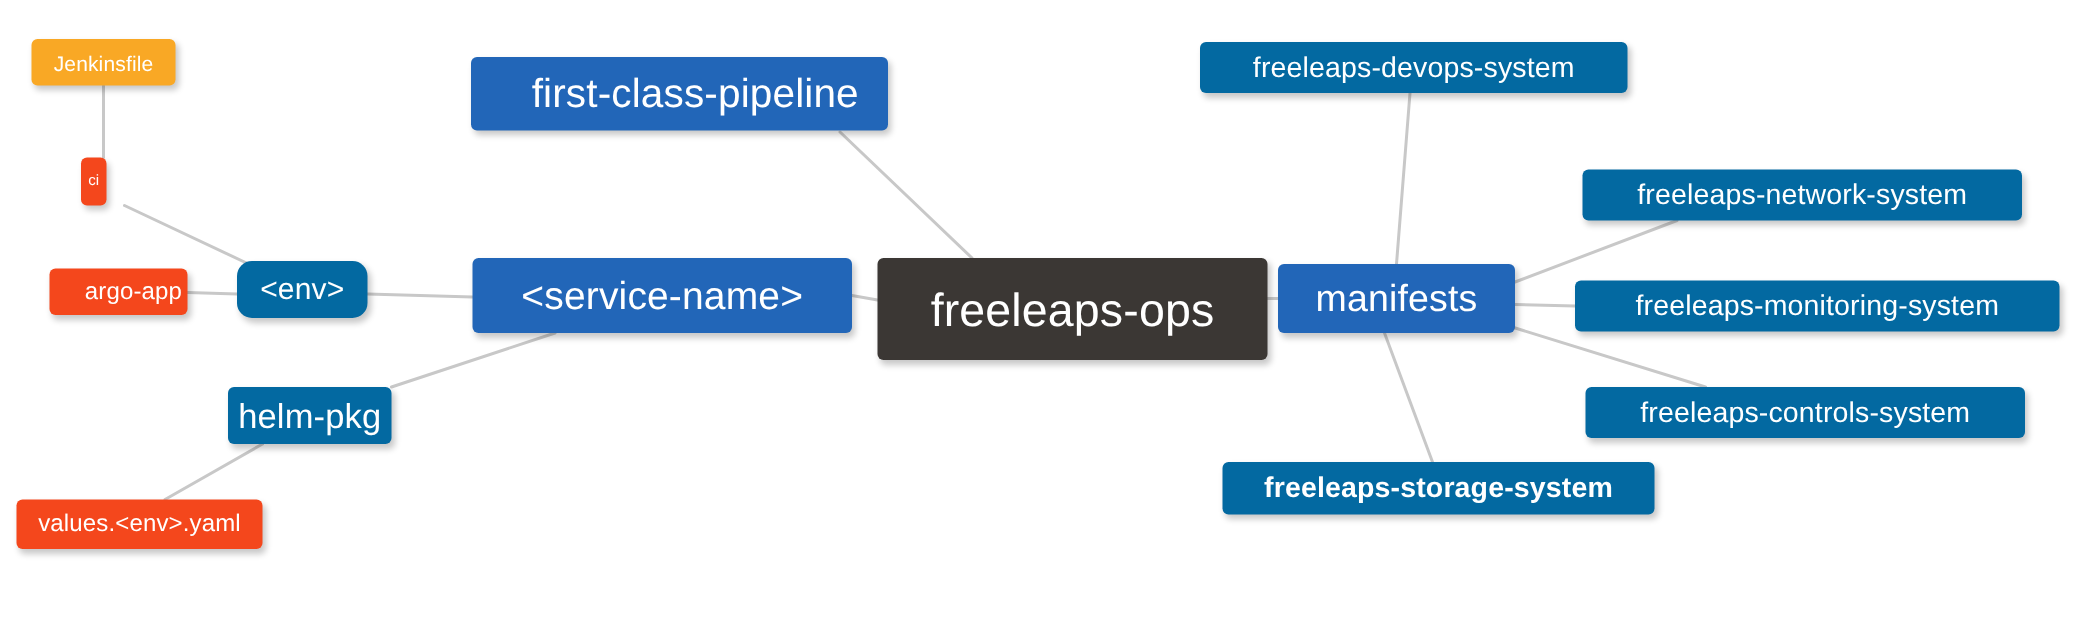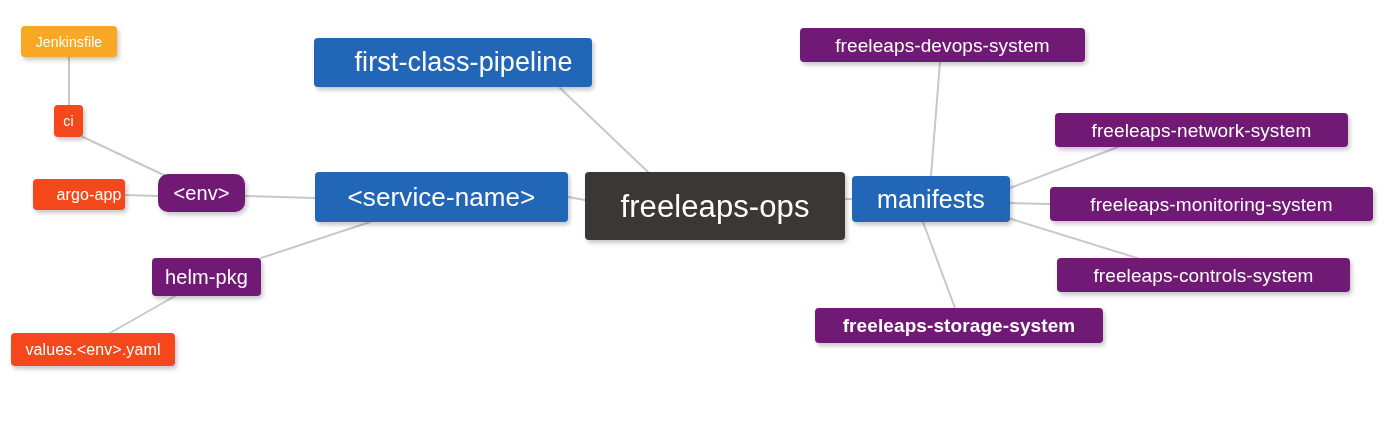--- a/index.html
+++ b/index.html
@@ -5,21 +5,21 @@
   html,body{margin:0;padding:0;background:#ffffff;}
   #stage{position:relative;width:1390px;height:421px;background:#ffffff;
          font-family:"Liberation Sans","DejaVu Sans",sans-serif;overflow:hidden;}
   #edges{position:absolute;left:0;top:0;width:1390px;height:421px;}
   .node{position:absolute;display:flex;align-items:center;justify-content:center;
         box-sizing:border-box;color:#ffffff;border-radius:4px;
         box-shadow:2px 3px 4px rgba(0,0,0,0.22);white-space:nowrap;
         line-height:1;letter-spacing:0.1px;}
   .root{background:#3b3734;}
   .blue{background:#2266b8;}
-  .green{background:#701a75;}
+  .green{background:#0369a1;}
   .orange{background:#f9a825;}
   .red{background:#f4471c;}
 </style>
 </head>
 <body>
 
 <div id="stage">
   <svg id="edges">
       <line x1="560" y1="88" x2="648" y2="172" stroke="#c8c8c8" stroke-width="2" stroke-linecap="round"></line>
       <line x1="568" y1="197" x2="585" y2="200" stroke="#c8c8c8" stroke-width="2" stroke-linecap="round"></line>
@@ -45,27 +45,27 @@
       </div>
       <div class="node blue" style="left: 315px; top: 172px; width: 253px; height: 50px; font-size: 26px;">
         <span>&lt;service-name&gt;</span>
       </div>
       <div class="node blue" style="left: 852px; top: 176px; width: 158px; height: 46px; font-size: 25px;">
         <span>manifests</span>
       </div>
       <div class="node green" style="left: 158px; top: 174px; width: 87px; height: 38px; font-size: 20px; border-radius: 10px;">
         <span>&lt;env&gt;</span>
       </div>
-      <div class="node green" style="left: 152px; top: 258px; width: 109px; height: 38px; font-size: 20px;">
+      <div class="node green" style="left: 152px; top: 258px; width: 109px; height: 38px; font-size: 23px;">
         <span>helm-pkg</span>
       </div>
       <div class="node orange" style="left: 21px; top: 26px; width: 96px; height: 31px; font-size: 14px;">
         <span>Jenkinsfile</span>
       </div>
-      <div class="node red" style="left: 54px; top: 105px; width: 29px; height: 32px; font-size: 14px;">
+      <div class="node red" style="left: 54px; top: 105px; width: 17px; height: 32px; font-size: 10px;">
         <span>ci</span>
       </div>
       <div class="node red" style="left: 33px; top: 179px; width: 92px; height: 31px; font-size: 16px; padding-left: 20px;">
         <span>argo-app</span>
       </div>
       <div class="node red" style="left: 11px; top: 333px; width: 164px; height: 33px; font-size: 16px;">
         <span>values.&lt;env&gt;.yaml</span>
       </div>
       <div class="node green" style="left: 800px; top: 28px; width: 285px; height: 34px; font-size: 19px;">
         <span>freeleaps-devops-system</span>

